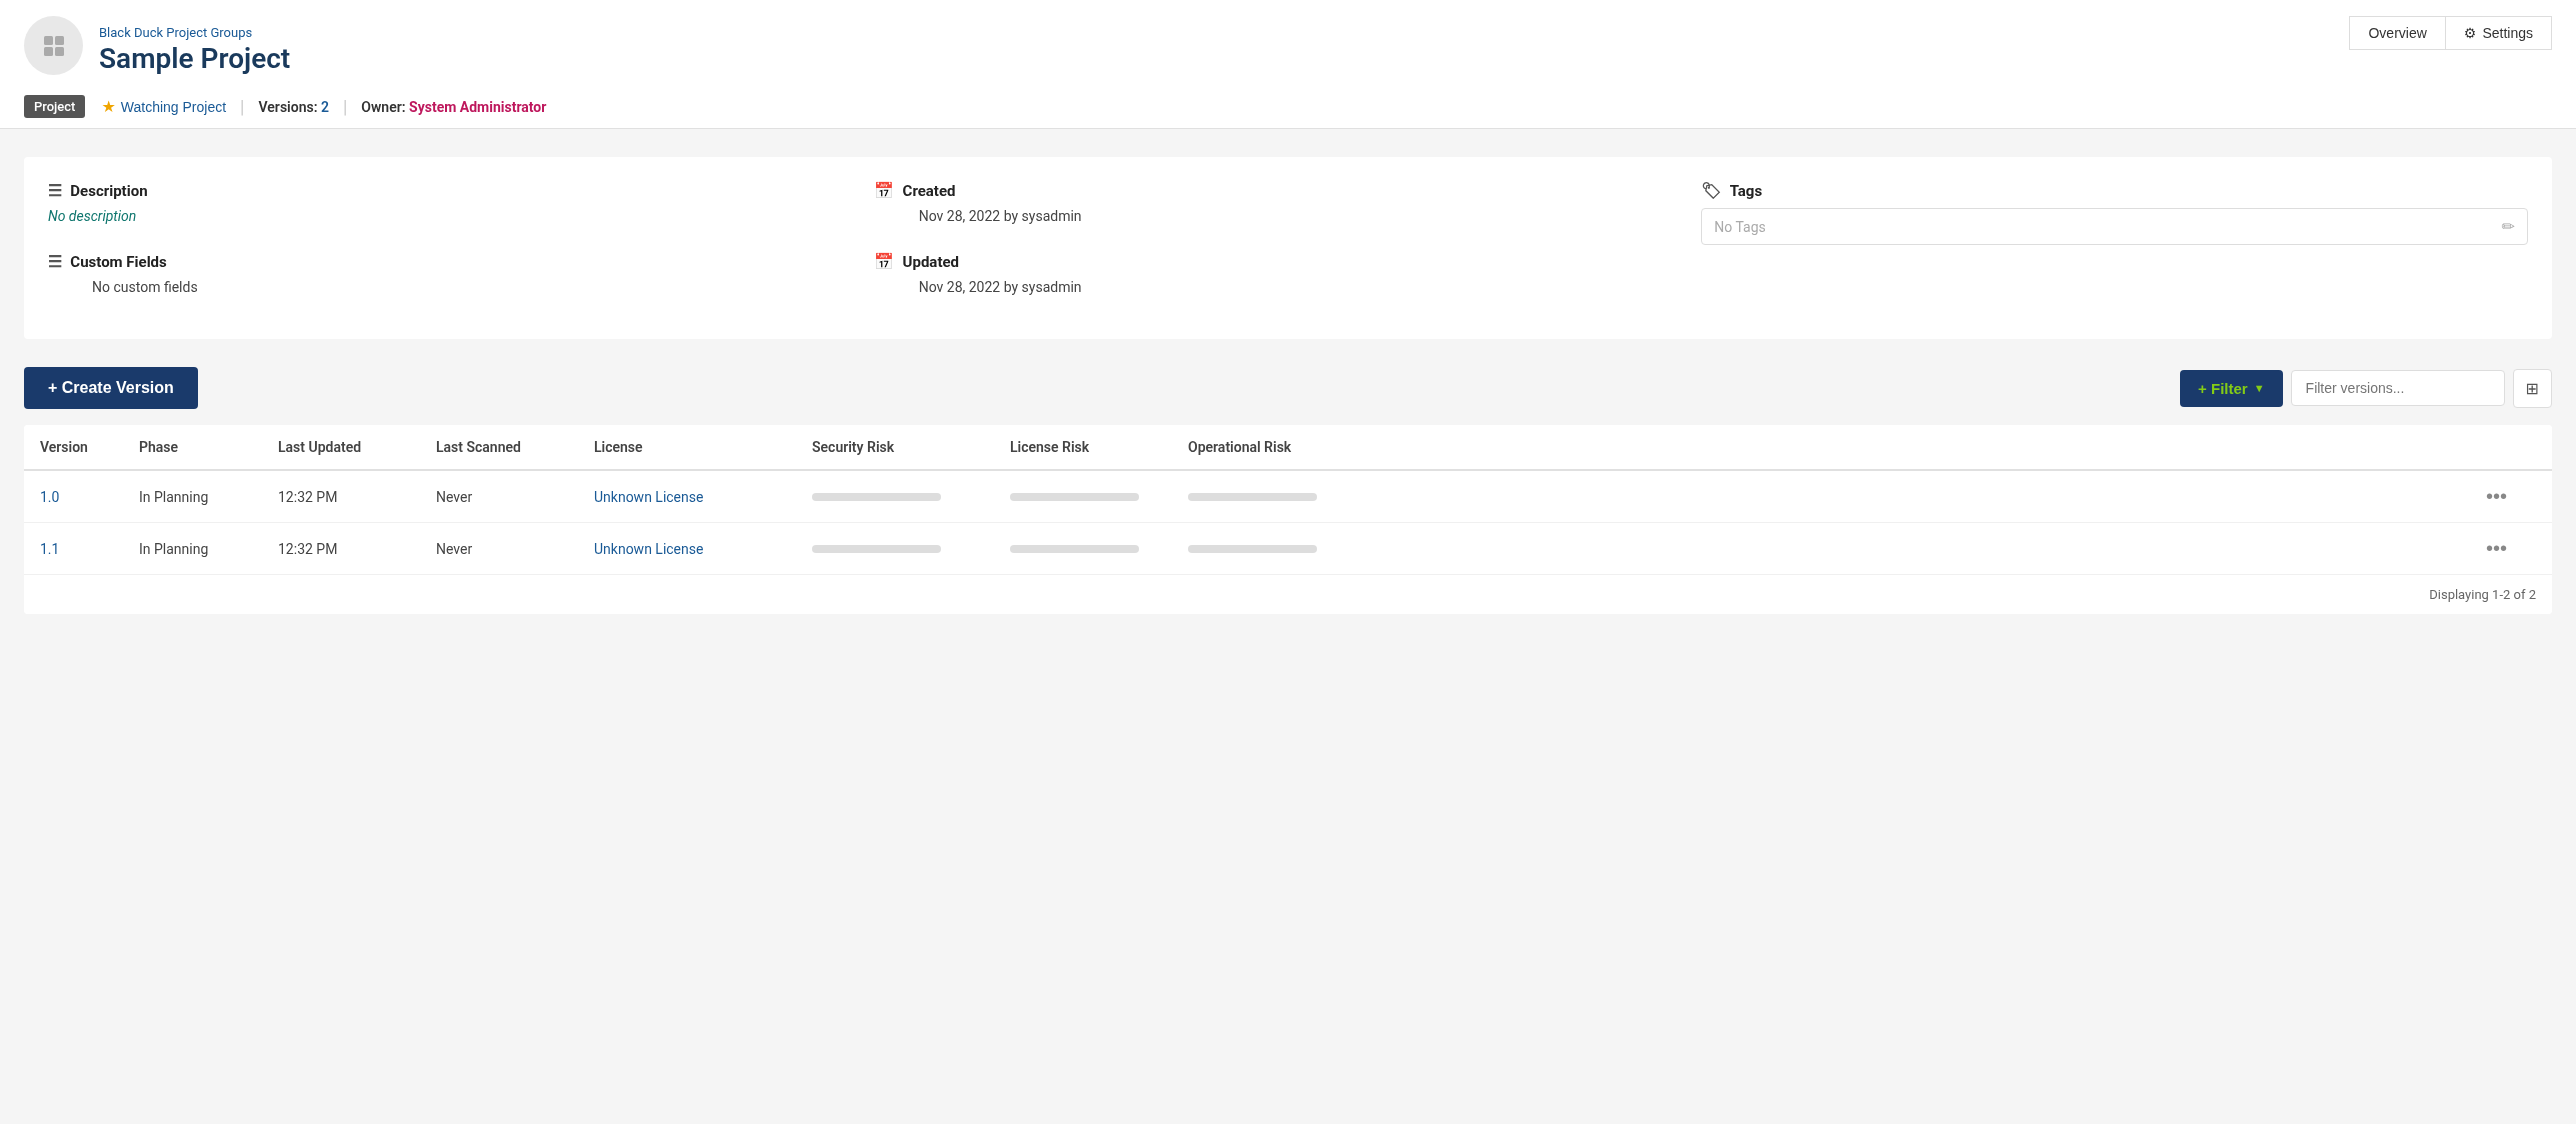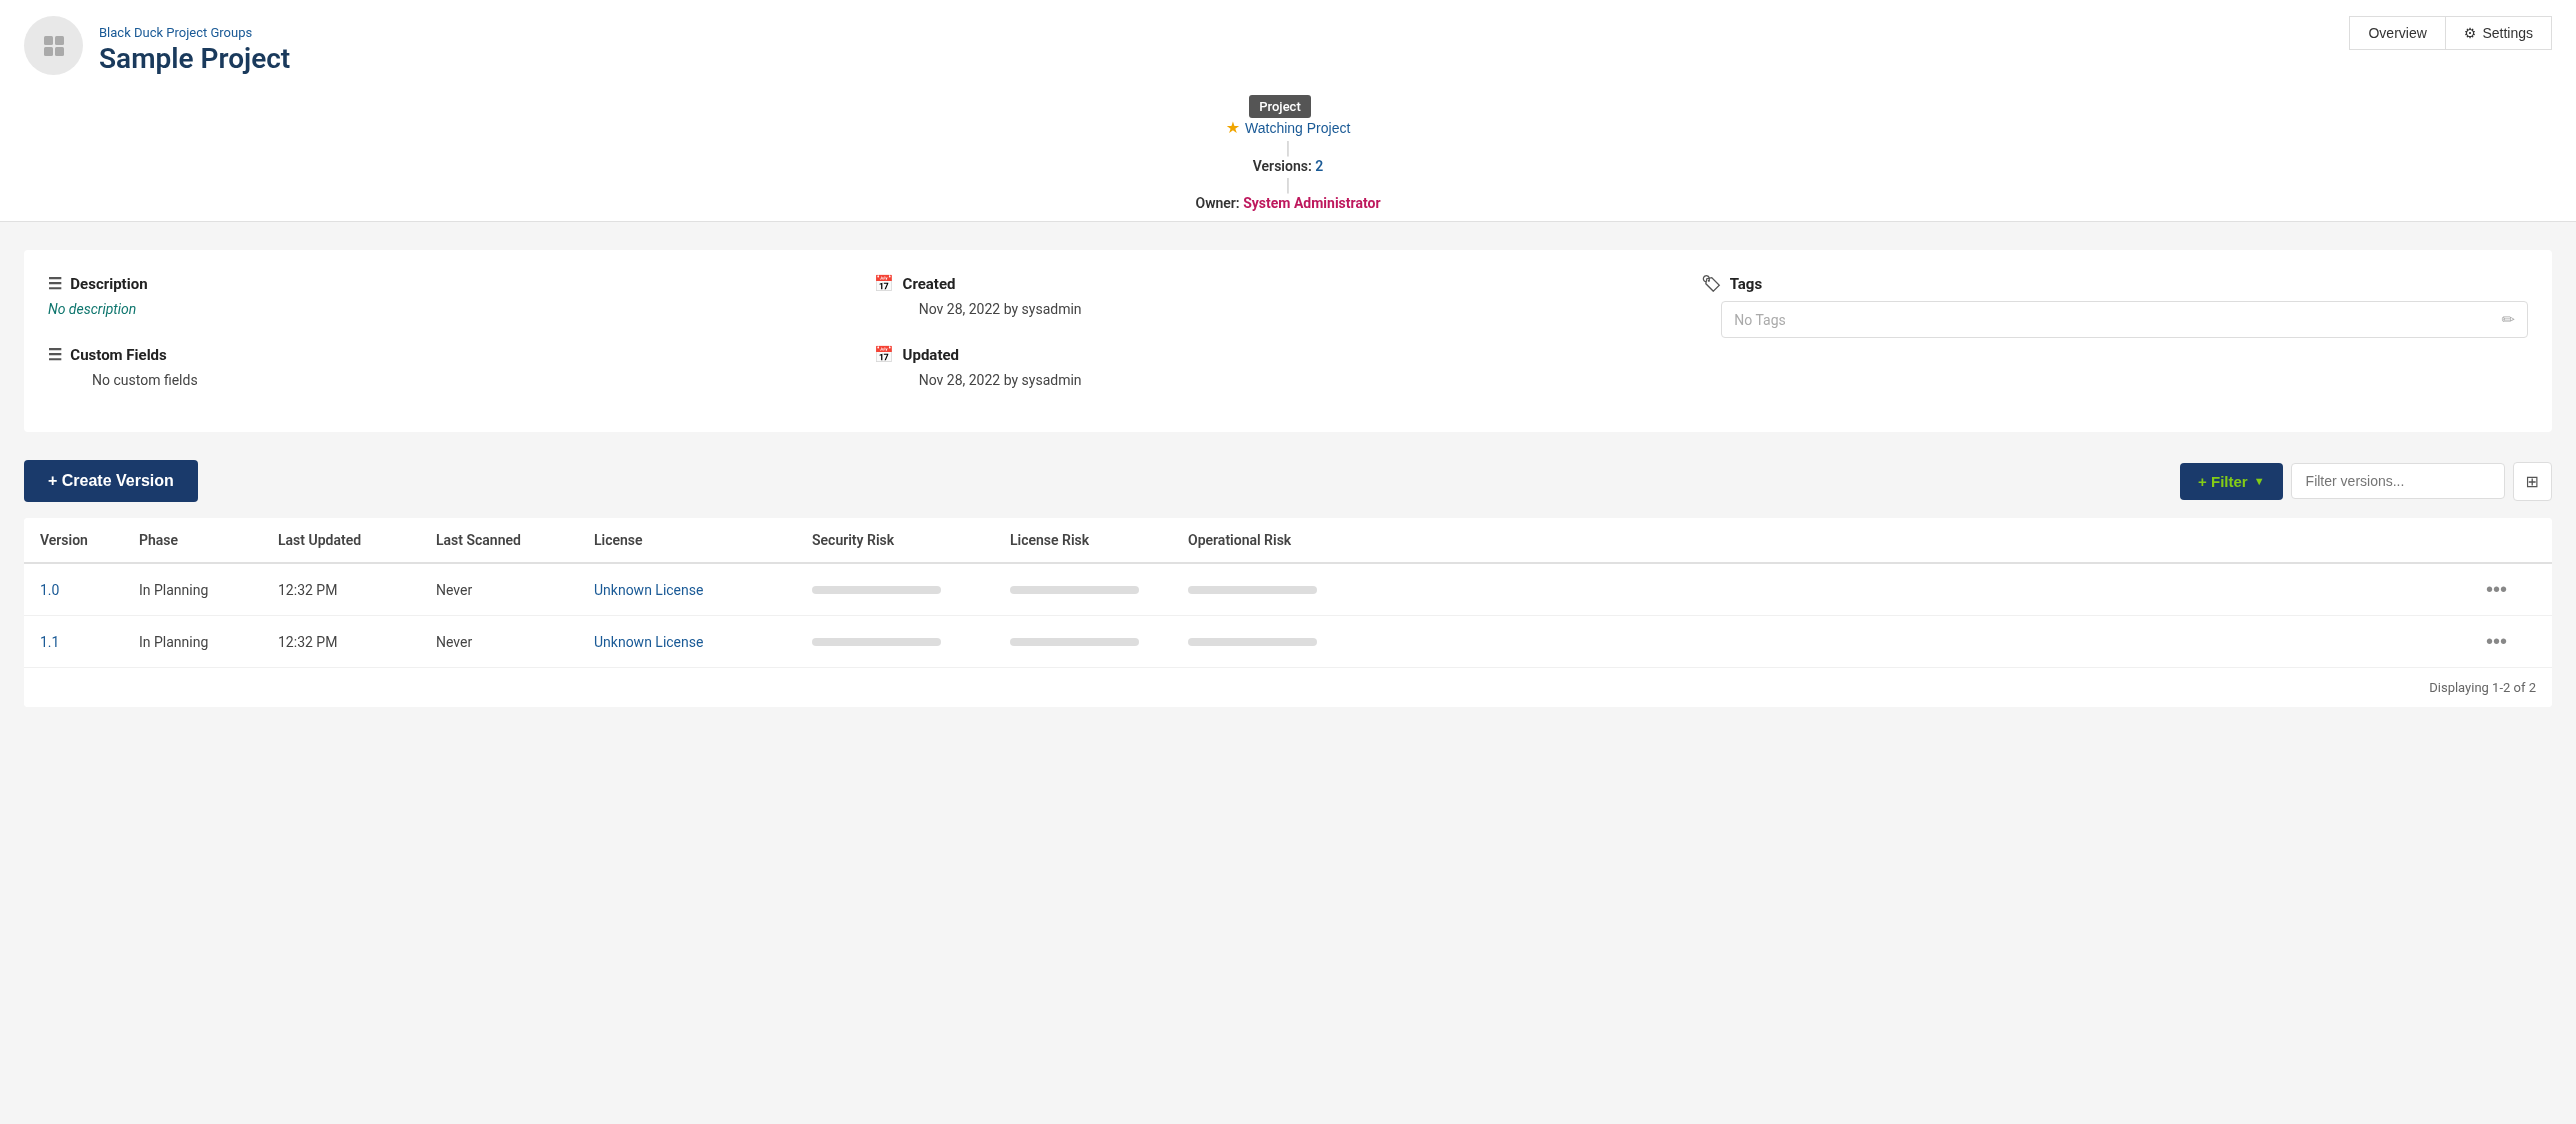--- a/index.html
+++ b/index.html
@@ -72,21 +72,20 @@
     }
     .header-action-btn:first-child {
       border-right: none;
     }
     
     .sub-header {
       display: flex;
       align-items: center;
       gap: 0;
       padding: 10px 0;
-      flex-direction: column;
     }
     .project-badge {
       background: #555;
       color: #fff;
       padding: 4px 10px;
       border-radius: 3px;
       font-size: 13px;
       font-weight: 500;
       margin-right: 16px;
     }
@@ -173,21 +172,20 @@
     
     .tags-box {
       border: 1px solid #ddd;
       border-radius: 4px;
       padding: 8px 12px;
       display: flex;
       align-items: center;
       justify-content: space-between;
       margin-top: 4px;
       background: #fff;
-      margin-left: 20px;
     }
     .tags-box-text {
       color: #aaa;
       font-size: 14px;
     }
     .tags-edit-icon {
       color: #aaa;
       cursor: pointer;
       font-size: 16px;
     }

